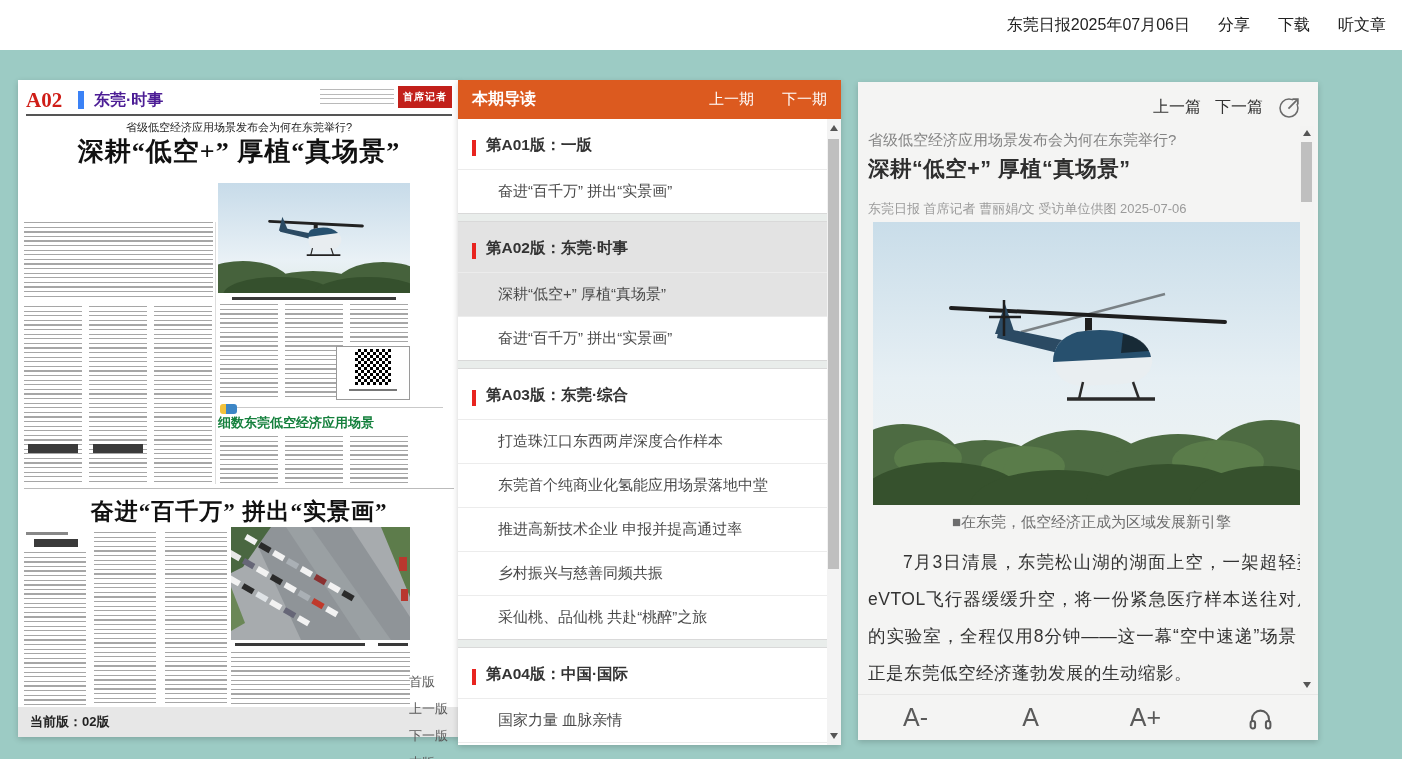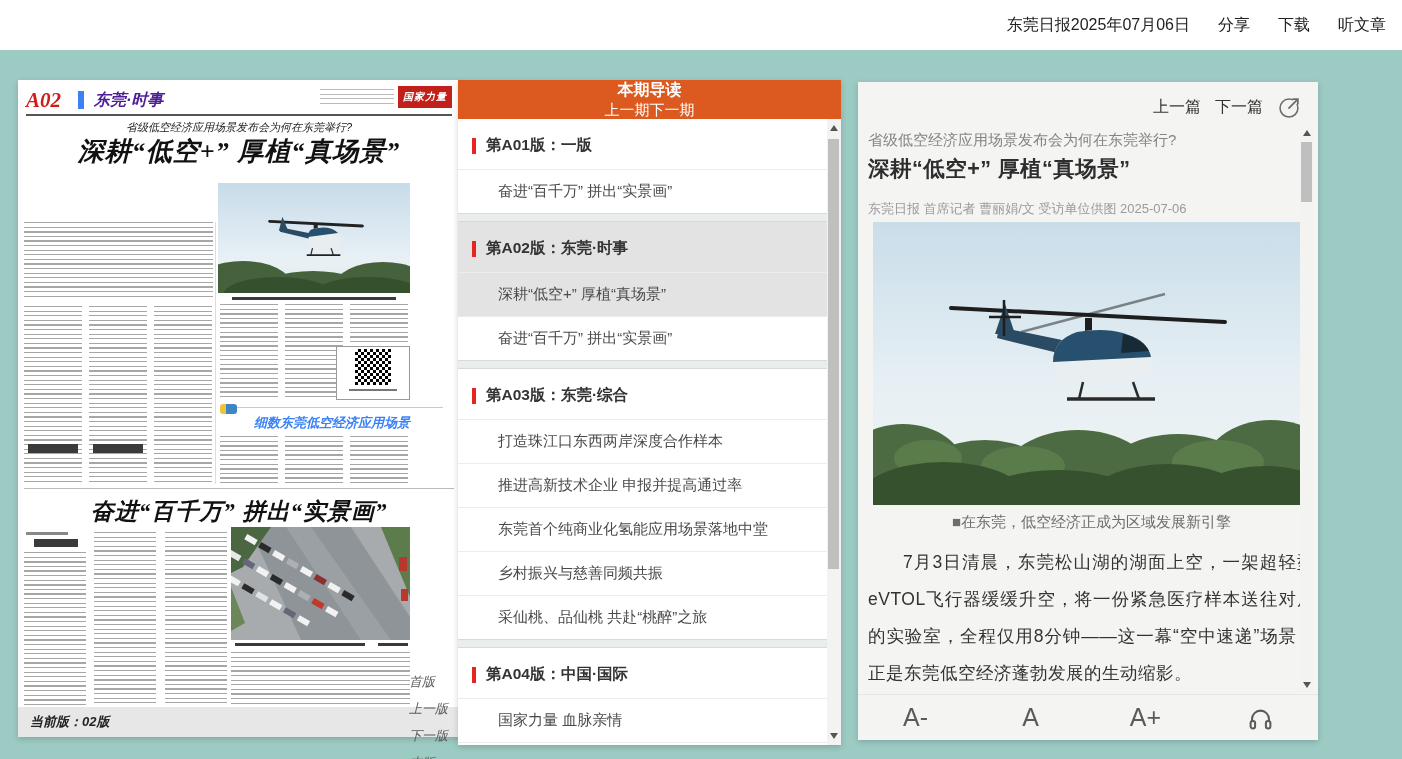--- a/index.html
+++ b/index.html
@@ -13,21 +13,21 @@
   
   .topbar {
     position:absolute; left:0; top:0; width:1402px; height:50px;
     background:#ffffff; display:flex; align-items:center; justify-content:flex-end;
     gap:28px; padding-right:16px; font-size:16px; color:#222;
   }
   .topbar .link { cursor:pointer; }
   
   .card { position:absolute; background:#fff; box-shadow:0 2px 6px rgba(0,0,0,.18); }
   
-  #paper-card { left:18px; top:80px; width:442px; height:657px;font-style:italic; }
+  #paper-card { left:18px; top:80px; width:442px; height:657px; }
   .paper { position:absolute; left:0; top:0; right:0; bottom:27px; background:#fff; overflow:hidden; }
   .paper * { position:absolute; }
   .sim { background-image:repeating-linear-gradient(to bottom,#909090 0,#909090 1.3px,transparent 1.3px,transparent 4.6px); opacity:.8; }
   .sim-light { background-image:repeating-linear-gradient(to bottom,#a8a8a8 0,#a8a8a8 1.2px,transparent 1.2px,transparent 4.6px); opacity:.8; }
   .sim-bar { background:#3a3a3a; }
   .masthead-code { left:8px; top:8px; font-family:"Liberation Serif",serif; font-weight:bold; font-size:21px; color:#cf1d17; }
   .masthead-sec { left:60px; top:11px; font-size:16px; font-weight:bold; color:#4c1d95; border-left:6px solid #3b82f6; padding-left:10px; line-height:18px; }
   .masthead-meta { right:66px; top:9px; width:74px; height:16px; }
   .masthead-logo { right:8px; top:6px; width:54px; height:22px; background:#c2201a; color:#fff;
     font-family:"Liberation Serif",serif; font-weight:bold; font-size:10px; line-height:22px; text-align:center; letter-spacing:1px; }
@@ -49,21 +49,21 @@
   .rcol3 { left:332px; top:224px; width:58px; height:38px; }
   .qr-box { left:318px; top:266px; width:74px; height:54px; background:#fff; border:1px solid #9a9a9a; }
   .qr { left:337px; top:269px; width:36px; height:36px; background-color:#fff;
         background-image:linear-gradient(45deg,#000 25%,transparent 25%,transparent 75%,#000 75%),
                          linear-gradient(45deg,#000 25%,transparent 25%,transparent 75%,#000 75%);
         background-size:6px 6px; background-position:0 0,3px 3px; }
   .qr-cap { left:331px; top:309px; width:48px; height:2px; background:#777; }
   .r-rule { left:202px; right:17px; top:327px; height:1px; background:#c9c9c9; }
   .media-icon { left:202px; top:324px; width:17px; height:10px; border-radius:3px;
     background:linear-gradient(90deg,#f2c23c 0 35%,#3d86c6 35%); }
-  .paper-subhead { left:200px; width:192px; top:334px; text-align:right; font-family:"Liberation Serif",serif; font-weight:bold; font-size:13px; color:#3b82f6; }
+  .paper-subhead { left:200px; width:192px; top:334px; text-align:left; font-family:"Liberation Serif",serif; font-weight:bold; font-size:13px; color:#15803d; }
   .scol1 { left:202px; top:356px; width:58px; height:48px; }
   .scol2 { left:267px; top:356px; width:58px; height:48px; }
   .scol3 { left:332px; top:356px; width:58px; height:48px; }
   .story-rule { left:6px; right:6px; top:408px; height:1px; background:#bbb; }
   .paper-headline2 { left:0; right:0; top:416px; text-align:center; font-family:"Liberation Serif",serif; font-weight:bold; font-size:23px; letter-spacing:1px; color:#111; }
   .b-note { left:8px; top:452px; width:42px; height:3px; background:#888; }
   .b-head { left:16px; top:459px; width:44px; height:8px; }
   .bcol1 { left:6px;   top:472px; width:62px; height:156px; }
   .bcol2 { left:76px;  top:452px; width:62px; height:176px; }
   .bcol3 { left:147px; top:452px; width:62px; height:176px; }
@@ -74,26 +74,26 @@
   .page-bar {
     position:absolute; left:0; right:0; bottom:0; height:27px; background:#e7e7e7;
     display:flex; align-items:center; justify-content:space-between; padding:15px 12px; font-size:13px;
   }
   .page-bar .cur { font-weight:bold; color:#222; }
   .page-bar .nav { display:flex; gap:9px; color:#5a5a5a;flex-direction:column; }
   .page-bar .nav span { cursor:pointer; }
   
   #toc-card { left:458px; top:80px; width:383px; height:665px; background:#fff; }
   .toc-header { position:absolute; left:0; top:0; right:0; height:39px; background:#dc5a1f; color:#fff;
-    display:flex; align-items:center; justify-content:space-between; padding:0 14px;flex-direction:column; }
+    display:flex; align-items:center; justify-content:space-between; padding:0 14px; }
   .toc-header .t { font-size:16px; font-weight:bold; }
-  .toc-header .nav { display:flex; gap:0; font-size:15px; }
+  .toc-header .nav { display:flex; gap:28px; font-size:15px; }
   .toc-header .nav span { cursor:pointer; }
   .toc-body { position:absolute; left:0; top:39px; right:14px; bottom:0; overflow:hidden; background:#fff; }
-  .toc-sec-header { padding:16px 14px 13px 14px; display:flex; align-items:center; }
+  .toc-sec-header { padding:16px 14px 13px 14px; display:flex; align-items:flex-end; }
   .toc-sec-header .bar { width:4px; height:16px; background:#e8241f; margin-right:10px; flex:none; }
   .toc-sec-header .lbl { font-size:15.5px; font-weight:bold; color:#333; }
   .toc-item { padding:12px 14px 12px 40px; font-size:15px; color:#4a4a4a; border-top:1px solid #ececec; cursor:pointer; }
   .toc-gap { height:9px; background:#e9edeb; border-top:1px solid #d9d9d9; border-bottom:1px solid #d9d9d9; }
   .active-bg { background:#e3e3e3; }
   
   .vscroll { position:absolute; width:14px; background:#f3f3f3; }
   #toc-scroll { right:0; top:39px; bottom:0; }
   .scroll-arrow { position:absolute; left:3px; width:0; height:0; border-left:4px solid transparent; border-right:4px solid transparent; cursor:pointer; }
   .arr-up { border-bottom:6px solid #555; }
@@ -126,21 +126,21 @@
   <span class="link">下载</span>
   <span class="link">听文章</span>
 </div>
 
 <div class="card" id="paper-card">
   <div class="paper">
 
     <div class="masthead-code">A02</div>
     <div class="masthead-sec">东莞·时事</div>
     <div class="masthead-meta sim-light"></div>
-    <div class="masthead-logo">国家力量</div>
+    <div class="masthead-logo">首席记者</div>
     <div class="mast-rule"></div>
 
     <div class="paper-kicker">省级低空经济应用场景发布会为何在东莞举行?</div>
     <div class="paper-headline">深耕“低空+” 厚植“真场景”</div>
     <div class="p-photo1">
       <svg width="192" height="110" viewBox="0 0 192 110">
         <defs>
           <linearGradient id="msky" x1="0" y1="0" x2="0" y2="1">
             <stop offset="0" stop-color="#c7dbe9"></stop>
               <stop offset="0.7" stop-color="#e9f1f6"></stop>
@@ -278,22 +278,22 @@
     </div>
     <div class="toc-item active-bg">深耕“低空+” 厚植“真场景”</div>
     <div class="toc-item">奋进“百千万” 拼出“实景画”</div>
     <div class="toc-gap"></div>
 
     <div class="toc-sec-header">
       <span class="bar"></span>
       <span class="lbl">第A03版：东莞·综合</span>
     </div>
     <div class="toc-item">打造珠江口东西两岸深度合作样本</div>
+    <div class="toc-item">东莞首个纯商业化氢能应用场景落地中堂</div>
     <div class="toc-item">推进高新技术企业 申报并提高通过率</div>
-    <div class="toc-item">东莞首个纯商业化氢能应用场景落地中堂</div>
     <div class="toc-item">乡村振兴与慈善同频共振</div>
     <div class="toc-item">采仙桃、品仙桃 共赴“桃醉”之旅</div>
     <div class="toc-gap"></div>
 
     <div class="toc-sec-header">
       <span class="bar"></span>
       <span class="lbl">第A04版：中国·国际</span>
     </div>
     <div class="toc-item">国家力量 血脉亲情</div>
     <div class="toc-item">中国人民抗日战争 纪念馆将恢复开放</div>

